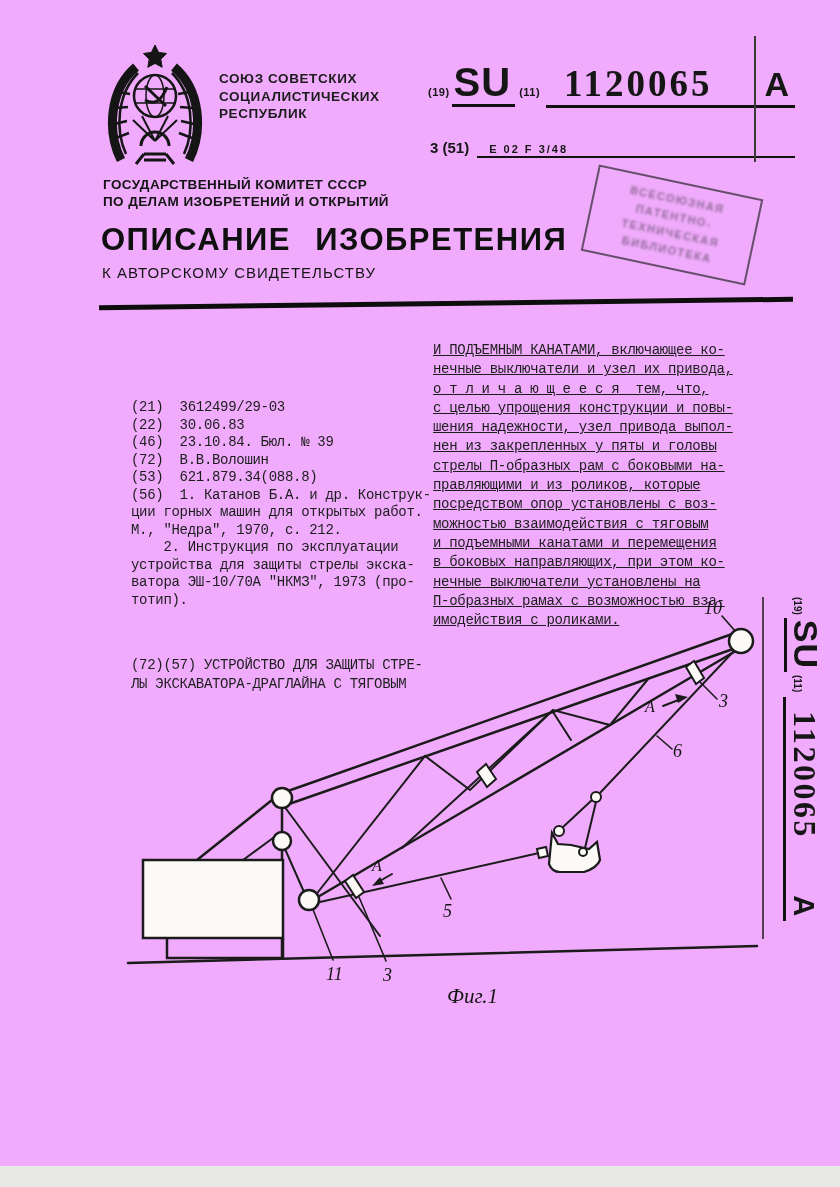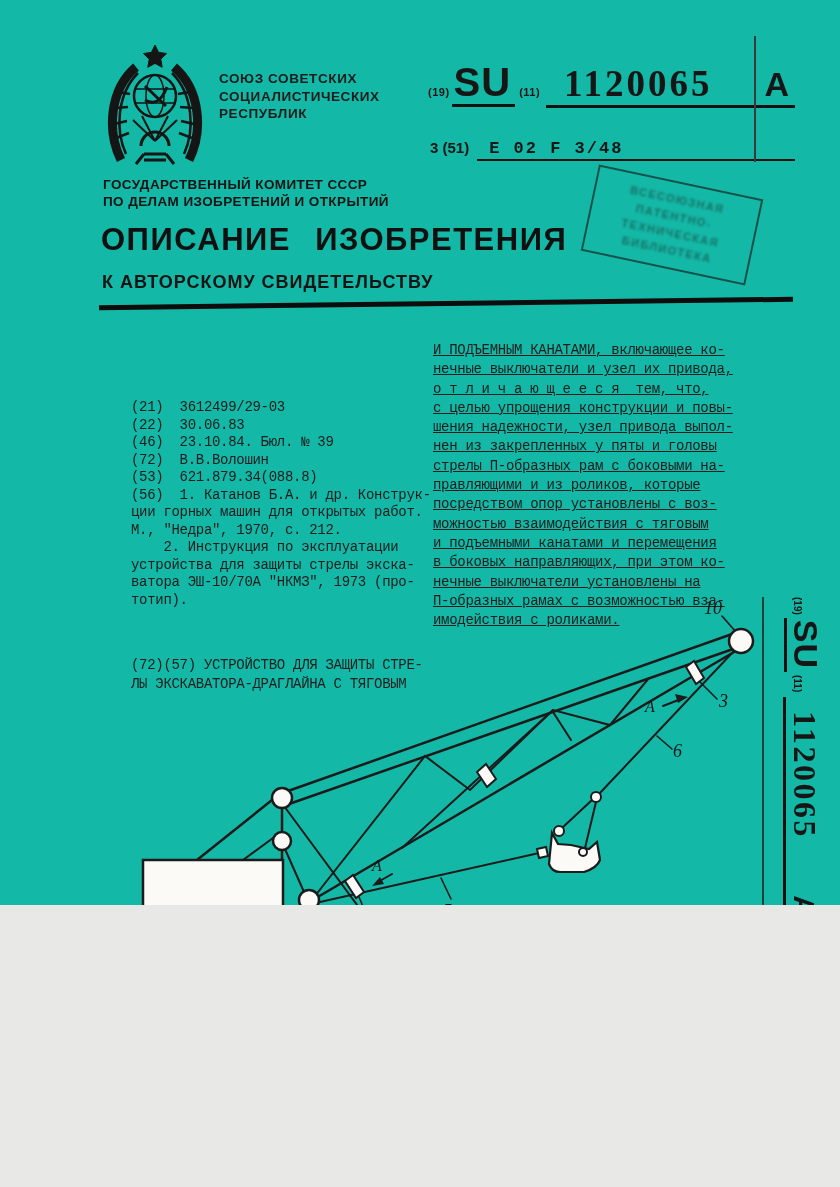--- a/index.html
+++ b/index.html
@@ -1,54 +1,54 @@
 <!DOCTYPE html>
 <html><head>
 <meta charset="utf-8">
 <style>
   html,body{margin:0;padding:0;}
   body{background:#e8e8e6;}
   .page{
-    position:relative; width:840px; height:905px; margin:0 auto;
-    background:#14b8a6; color:#161616; overflow:hidden;
+    position:relative; width:840px; height:1166px; margin:0 auto;
+    background:#f0abfc; color:#161616; overflow:hidden;
     font-family:"Liberation Sans", sans-serif;
   }
   .abs{position:absolute;}
   
   .union-name{
     left:219px; top:70px; font-size:13.5px; font-weight:bold;
     line-height:17.5px; letter-spacing:0.6px; white-space:pre-line; color:#1c1c1c;
   }
   .committee{
     left:103px; top:176px; font-size:13.5px; font-weight:bold;
     line-height:17px; letter-spacing:0.4px; white-space:pre-line; color:#141414;
   }
   .doc-title{
     left:101px; top:222px; font-size:31px; font-weight:bold;
     letter-spacing:1.5px; word-spacing:14px; color:#101010;
   }
   .doc-subtitle{
-    left:102px; top:272px; font-size:18px; font-weight:bold; letter-spacing:1px; color:#141414;
+    left:102px; top:264px; font-size:15px; font-weight:normal; letter-spacing:1px; color:#141414;
   }
   .pubrow{ left:428px; top:62px; display:flex; align-items:baseline; }
   .pubrow .small-code{ font-size:11px; font-weight:bold; letter-spacing:0.5px; }
   .su-big{
     font-size:40px; font-weight:bold; letter-spacing:1px;
     border-bottom:3.5px solid #111; line-height:1; padding:0 4px 2px 2px; margin:0 4px 0 2px;
   }
   .num-group{
     display:flex; align-items:baseline; border-bottom:3.5px solid #111;
     margin-left:6px; padding:0 6px 3px 18px; min-width:225px; justify-content:space-between;
   }
   .pub-number{ font-family:"Liberation Serif", serif; font-size:37px; font-weight:bold; letter-spacing:3px; line-height:1; }
   .kind-code{ font-size:34px; font-weight:bold; line-height:1; margin-left:26px; }
   .classrow{ left:430px; top:139px; display:flex; align-items:baseline; }
   .classrow .small-code{ font-size:15px; font-weight:bold; }
   .class-code{
-    font-family:Liberation Mono, monospace; font-size:17px; font-weight:bold;
+    font-family:Liberation Sans, sans-serif; font-size:11px; font-weight:bold;
     border-bottom:2px solid #111; margin-left:8px; padding:0 6px 1px 12px;
     min-width:300px; letter-spacing:2px;
   }
   .vrule-top{ left:754px; top:36px; width:1.5px; height:126px; background:#3a3a3a; }
   
   .stamp{
     left:588px; top:181px; width:164px; height:84px;
     border:2.5px solid rgba(20,20,20,0.62); transform:rotate(12deg);
     display:flex; flex-direction:column; justify-content:center; align-items:center;
     filter:blur(0.6px);

